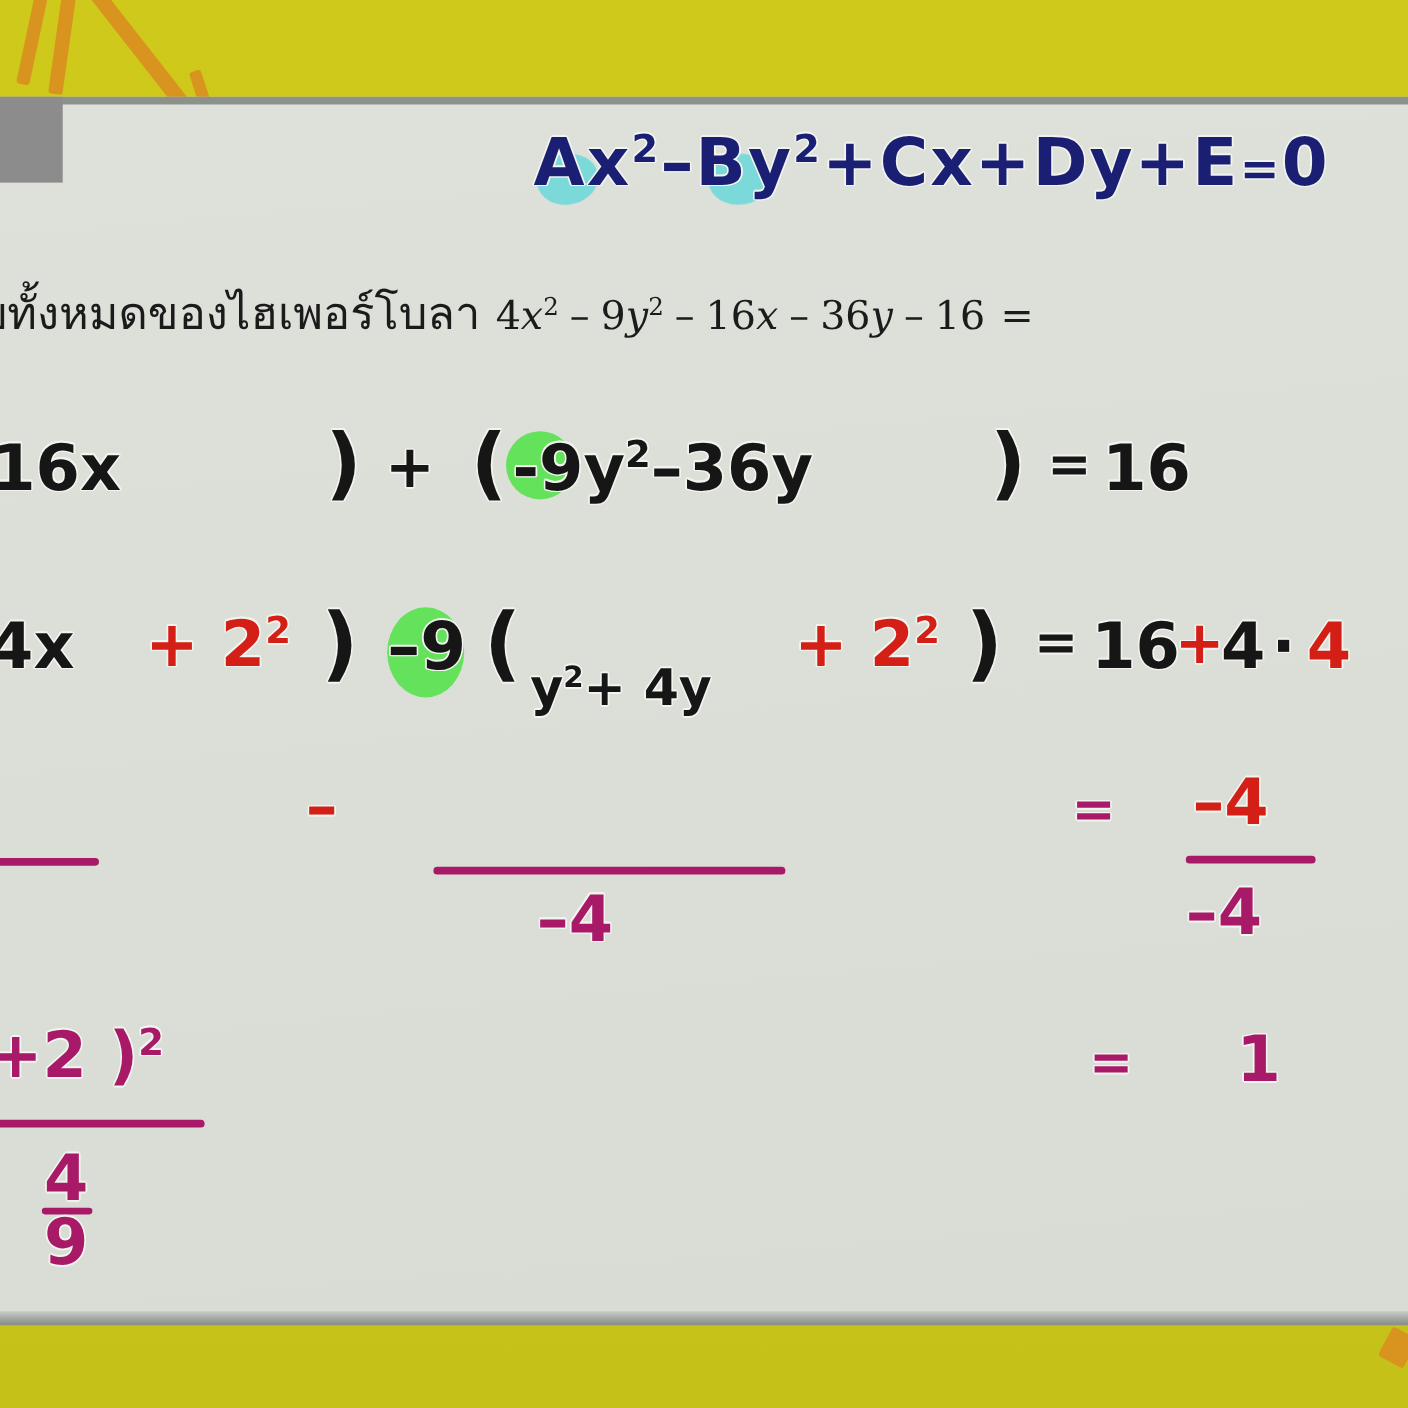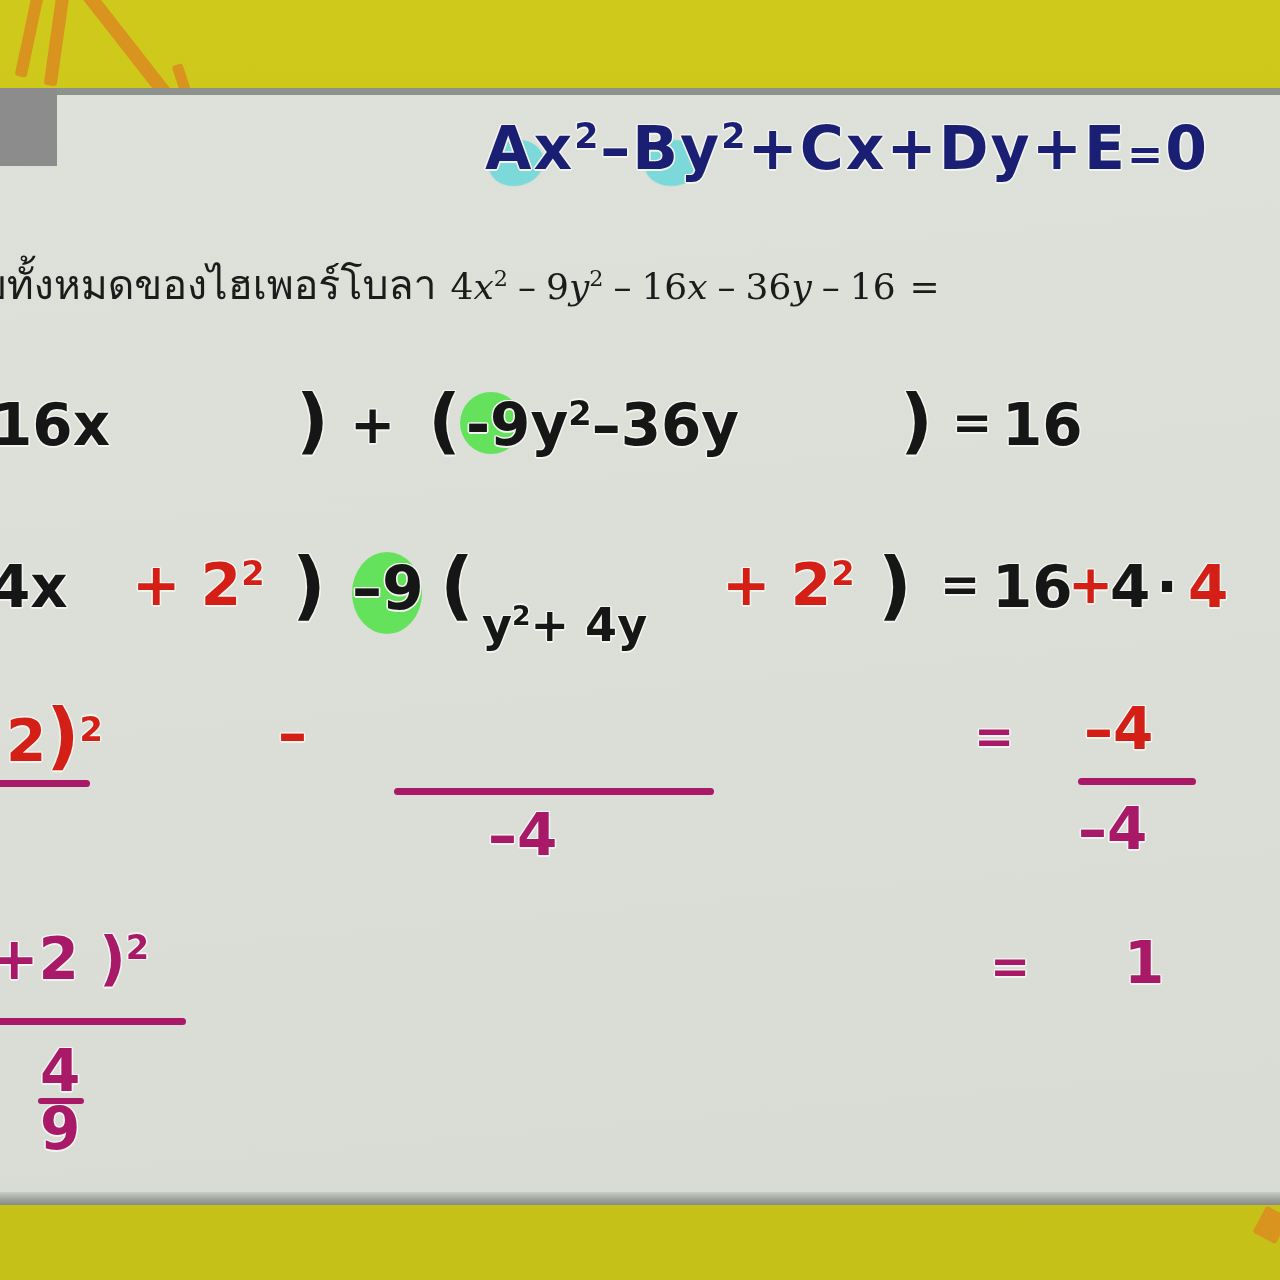--- a/index.html
+++ b/index.html
@@ -204,23 +204,20 @@
   <div class="hw ink-black" style="left:992px; top:558px; font-size:58px; z-index:2;">16</div>
 
   <div class="hw ink-red" style="left:1068px; top:558px; font-size:54px; z-index:2;">+</div>
 
   <div class="hw ink-black" style="left:1110px; top:558px; font-size:58px; z-index:2;">4</div>
 
   <div class="hw ink-black" style="left:1156px; top:558px; font-size:58px; z-index:2;">·</div>
 
   <div class="hw ink-red" style="left:1188px; top:558px; font-size:58px; z-index:2;">4</div>
 
-  <div class="hw ink-red" style="left:6px; top:700px; font-size:58px; z-index:2;">
-    <span>2</span><span style="font-size:1.25em;">)</span><span class="sup">2</span>
-  </div>
   <div class="barline" style="left:-20px; top:780px; width:110px;"></div>
 
   <div class="hw ink-red" style="left:278px; top:704px; font-size:58px; z-index:2;">–</div>
 
   <div class="barline" style="left:394px; top:788px; width:320px;"></div>
   <div class="hw ink-magenta" style="left:488px; top:806px; font-size:58px; z-index:2;">–4</div>
 
   <div class="hw ink-magenta" style="left:974px; top:712px; font-size:48px; z-index:2;">=</div>
 
   <div class="hw ink-red" style="left:1084px; top:700px; font-size:58px; z-index:2;">–4</div>

